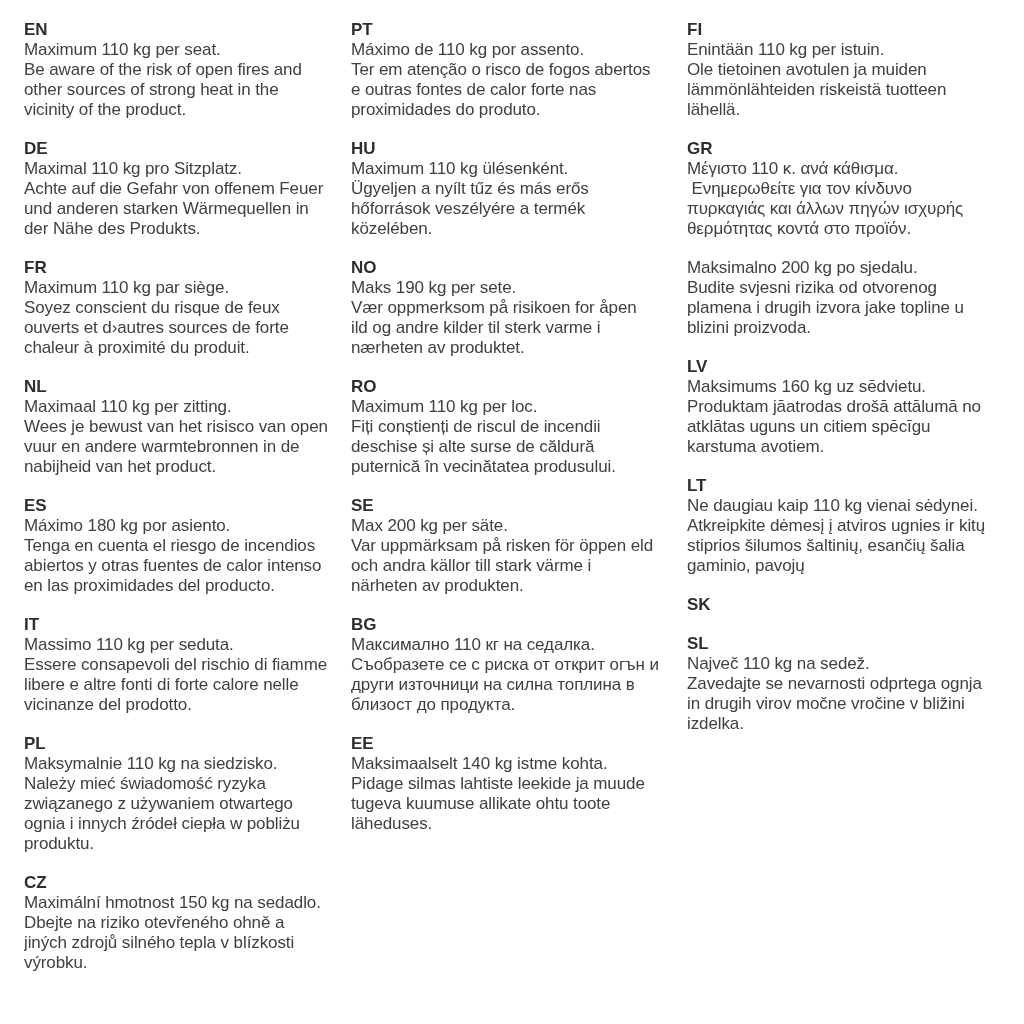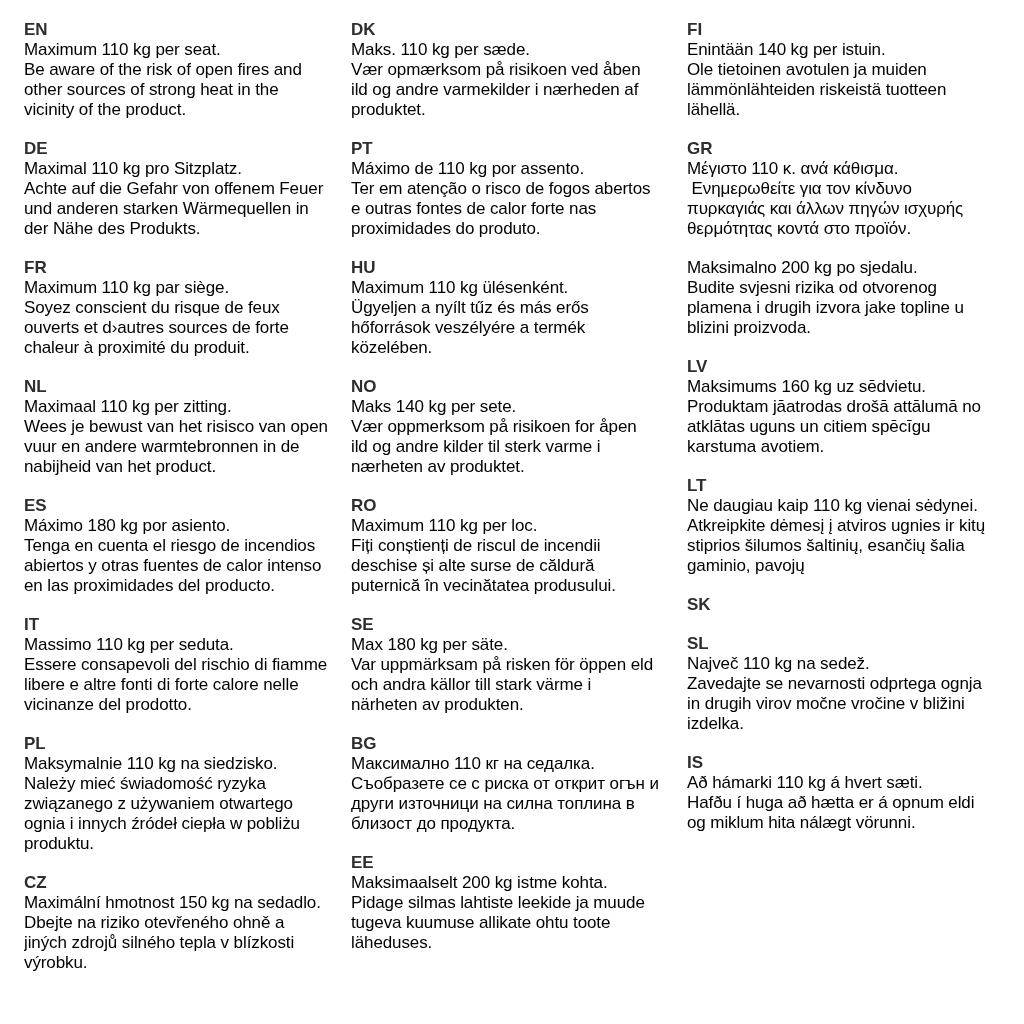--- a/index.html
+++ b/index.html
@@ -27,21 +27,21 @@
   .lang-code {
     font-size: 17px;
     line-height: 20px;
     font-weight: bold;
     color: #2e2e2e;
     white-space: pre;
   }
   .lang-text {
     font-size: 17px;
     line-height: 20px;
-    color: #000000;
+    color: #404040;
     white-space: pre;
     letter-spacing: -0.1px;
   }
 </style>
 </head>
 <body>
 
 <div class="sheet">
 
   <div class="col">
@@ -99,81 +99,74 @@
       <div class="lang-code">CZ</div>
       <div class="lang-text">Maximální hmotnost 150 kg na sedadlo.
 Dbejte na riziko otevřeného ohně a
 jiných zdrojů silného tepla v blízkosti
 výrobku.</div>
     </div>
   </div>
 
   <div class="col">
     <div class="lang-block">
-      <div class="lang-code">DK</div>
-      <div class="lang-text">Maks. 110 kg per sæde.
-Vær opmærksom på risikoen ved åben
-ild og andre varmekilder i nærheden af
-produktet.</div>
-    </div>
-    <div class="lang-block">
       <div class="lang-code">PT</div>
       <div class="lang-text">Máximo de 110 kg por assento.
 Ter em atenção o risco de fogos abertos
 e outras fontes de calor forte nas
 proximidades do produto.</div>
     </div>
     <div class="lang-block">
       <div class="lang-code">HU</div>
       <div class="lang-text">Maximum 110 kg ülésenként.
 Ügyeljen a nyílt tűz és más erős
 hőforrások veszélyére a termék
 közelében.</div>
     </div>
     <div class="lang-block">
       <div class="lang-code">NO</div>
-      <div class="lang-text">Maks 140 kg per sete.
+      <div class="lang-text">Maks 190 kg per sete.
 Vær oppmerksom på risikoen for åpen
 ild og andre kilder til sterk varme i
 nærheten av produktet.</div>
     </div>
     <div class="lang-block">
       <div class="lang-code">RO</div>
       <div class="lang-text">Maximum 110 kg per loc.
 Fiți conștienți de riscul de incendii
 deschise și alte surse de căldură
 puternică în vecinătatea produsului.</div>
     </div>
     <div class="lang-block">
       <div class="lang-code">SE</div>
-      <div class="lang-text">Max 180 kg per säte.
+      <div class="lang-text">Max 200 kg per säte.
 Var uppmärksam på risken för öppen eld
 och andra källor till stark värme i
 närheten av produkten.</div>
     </div>
     <div class="lang-block">
       <div class="lang-code">BG</div>
       <div class="lang-text">Максимално 110 кг на седалка.
 Съобразете се с риска от открит огън и
 други източници на силна топлина в
 близост до продукта.</div>
     </div>
     <div class="lang-block">
       <div class="lang-code">EE</div>
-      <div class="lang-text">Maksimaalselt 200 kg istme kohta.
+      <div class="lang-text">Maksimaalselt 140 kg istme kohta.
 Pidage silmas lahtiste leekide ja muude
 tugeva kuumuse allikate ohtu toote
 läheduses.</div>
     </div>
   </div>
 
   <div class="col">
     <div class="lang-block">
       <div class="lang-code">FI</div>
-      <div class="lang-text">Enintään 140 kg per istuin.
+      <div class="lang-text">Enintään 110 kg per istuin.
 Ole tietoinen avotulen ja muiden
 lämmönlähteiden riskeistä tuotteen
 lähellä.</div>
     </div>
     <div class="lang-block">
       <div class="lang-code">GR</div>
       <div class="lang-text">Μέγιστο 110 κ. ανά κάθισμα.
  Ενημερωθείτε για τον κίνδυνο
 πυρκαγιάς και άλλων πηγών ισχυρής
 θερμότητας κοντά στο προϊόν.</div>
@@ -201,21 +194,15 @@
     <div class="lang-block">
       <div class="lang-code">SK</div>
     </div>
     <div class="lang-block">
       <div class="lang-code">SL</div>
       <div class="lang-text">Največ 110 kg na sedež.
 Zavedajte se nevarnosti odprtega ognja
 in drugih virov močne vročine v bližini
 izdelka.</div>
     </div>
-    <div class="lang-block">
-      <div class="lang-code">IS</div>
-      <div class="lang-text">Að hámarki 110 kg á hvert sæti.
-Hafðu í huga að hætta er á opnum eldi
-og miklum hita nálægt vörunni.</div>
-    </div>
   </div>
 
 </div>
 
 </body></html>

